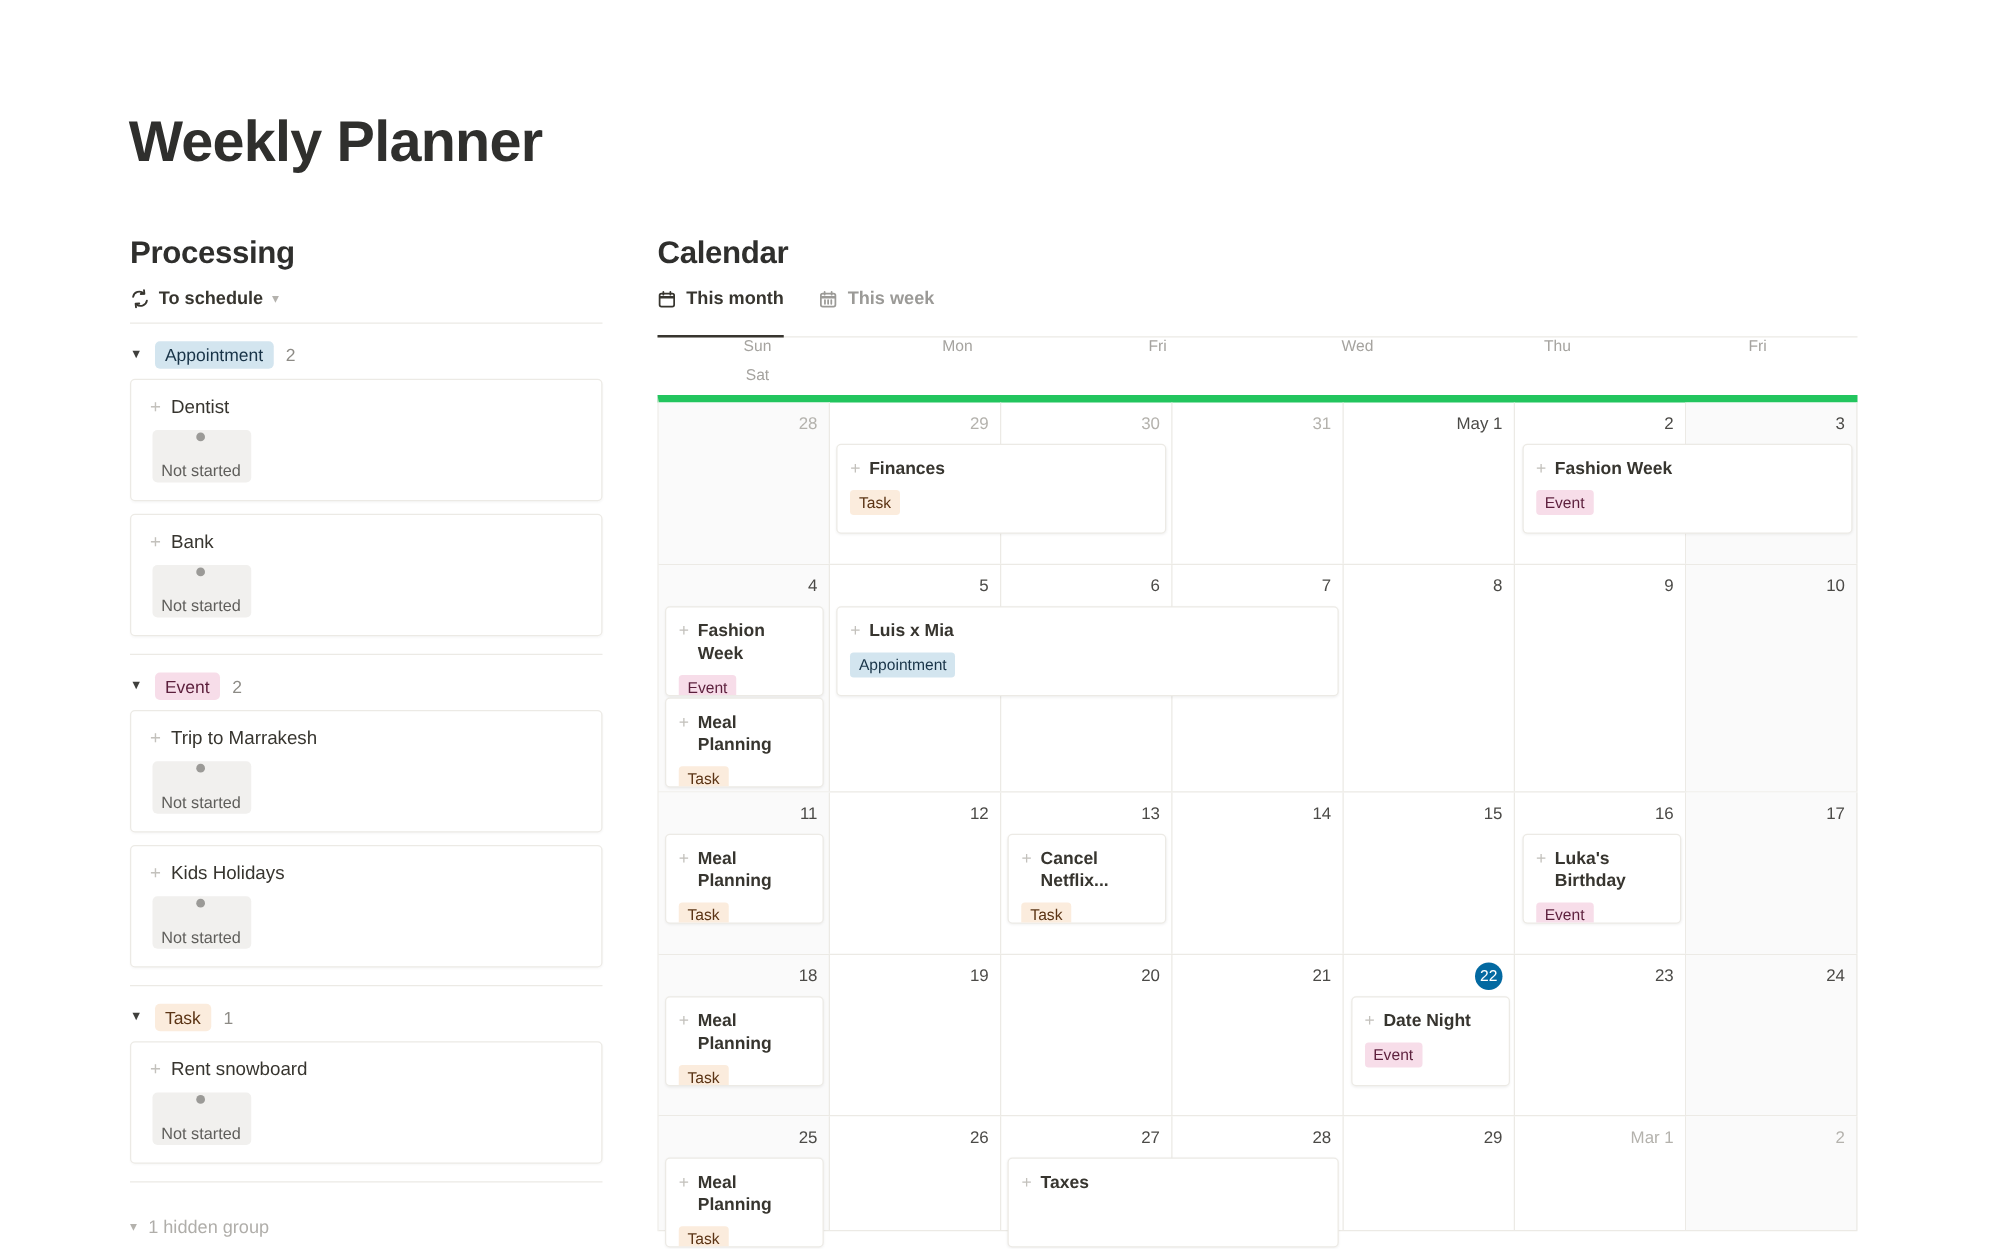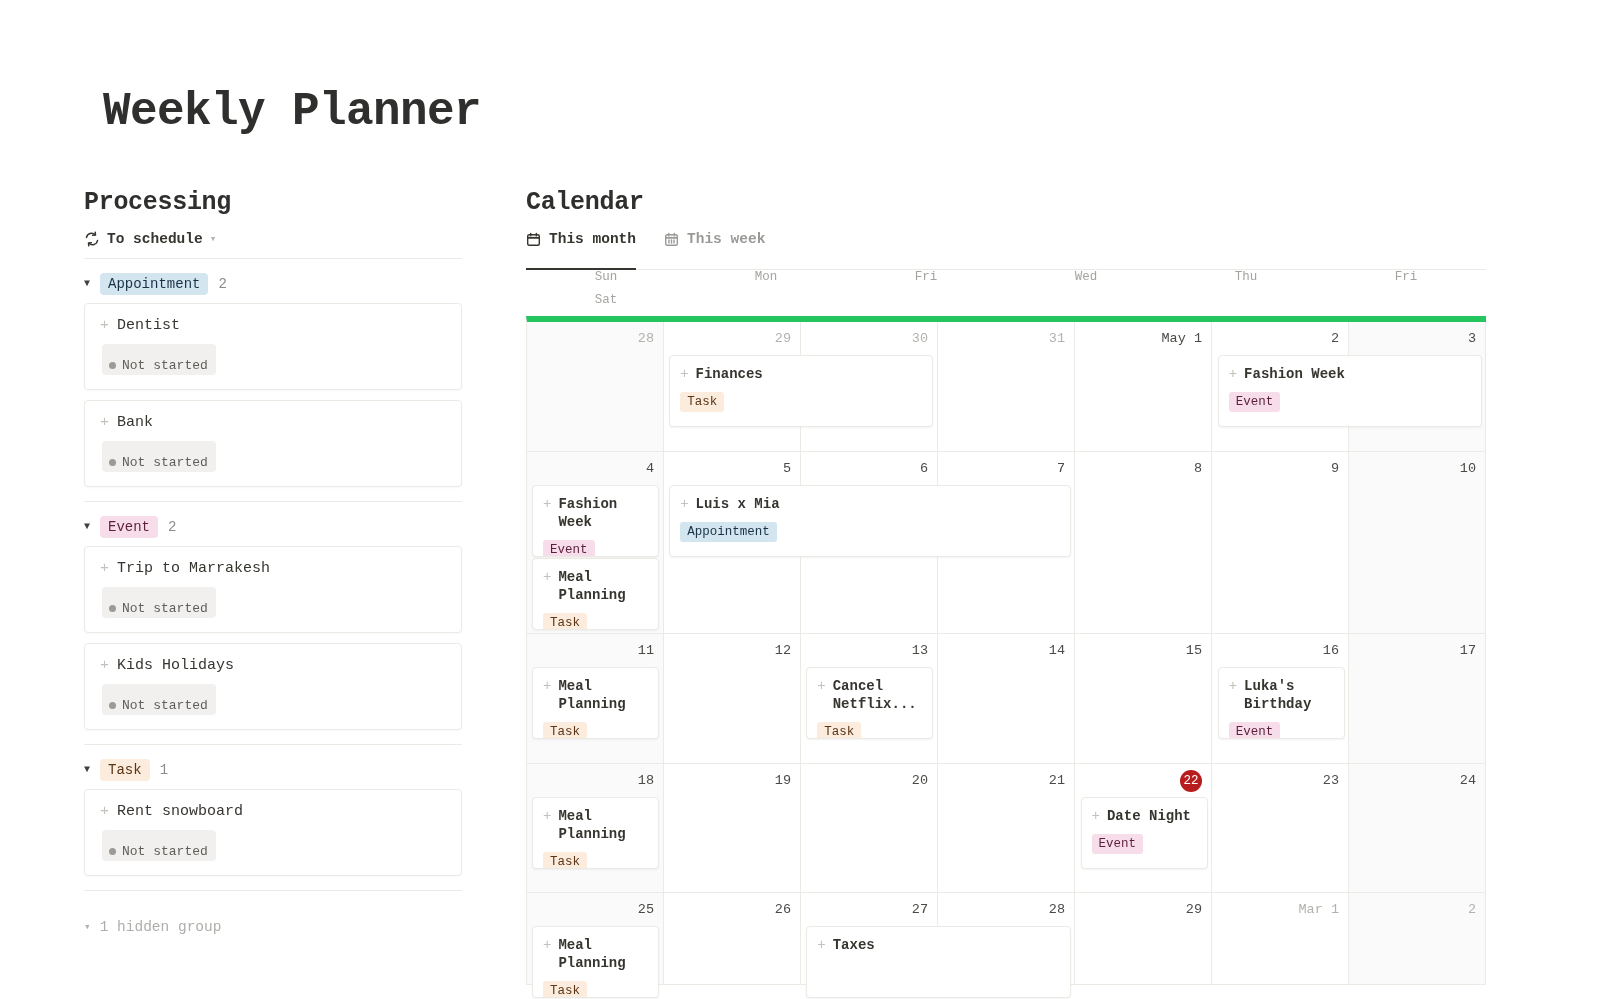--- a/index.html
+++ b/index.html
@@ -3,31 +3,31 @@
 <meta charset="utf-8">
 <style>
   * { box-sizing: border-box; margin: 0; padding: 0; }
   html, body {
     width: 1600px; height: 999px;
     background: #ffffff;
     font-family: "Liberation Sans", sans-serif;
     color: #37352f;
     overflow: hidden;
   }
-  .page { position: relative; width: 1424px; height: 999px; font-family: Liberation Mono, monospace; }
+  .page { position: relative; width: 1424px; height: 999px; }
 
   
   .page-title {
     position: absolute; left: 103px; top: 86px;
     font-size: 46px; font-weight: 700; letter-spacing: -0.6px;
     color: #2f2f2d;
   }
 
   
-  .left-col { position: absolute; left: 84px; top: 188px; width: 378px; }
+  .left-col { position: absolute; left: 104px; top: 188px; width: 378px; }
   .col-heading {
     font-size: 25px; font-weight: 700; letter-spacing: -0.3px;
     color: #2f2f2d; margin-bottom: 14px;
   }
   .view-tabs { display: flex; align-items: center; gap: 7px; padding-bottom: 11px; }
   .view-tab-label { font-size: 14.5px; font-weight: 600; color: #37352f; }
   .chev-sm { color: #b4b2ad; font-size: 11px; line-height: 1; }
   .left-rule { height: 1px; background: #eceae5; width: 378px; }
 
   .group { margin-top: 0; }
@@ -48,25 +48,25 @@
   .card {
     border: 1px solid #eceae5; border-radius: 4px;
     background: #fff; padding: 13px 15px 14px 15px;
     margin-bottom: 10px;
     box-shadow: 0 1px 2px rgba(15,15,15,0.03);
   }
   .card-title-row { display: flex; align-items: center; gap: 8px; }
   .plus { color: #c3c1bc; font-size: 15px; line-height: 1; font-weight: 400; }
   .card-title { font-size: 15px; color: #37352f; }
   .status-pill {
-    display: inline-flex; align-items: center; gap: 6px;
+    display: inline-flex; align-items: center; gap: 16px;
     margin-top: 10px; margin-left: 2px;
     background: #f1f0ee; border-radius: 4px;
-    padding: 14px 8px 2px 7px;
-    font-size: 13px; color: #5f5e5b;
+    padding: 2px 8px 2px 7px;
+    font-size: 13px; color: #5f5e5b; flex-direction: column;
   }
   .dot { width: 7px; height: 7px; border-radius: 50%; background: #9b9a97; display:inline-block; }
   .group-sep { height: 1px; background: #eceae5; margin-top: 14px; }
   .hidden-group {
     display: flex; align-items: center; gap: 9px;
     margin-top: 28px; font-size: 14.5px; color: #b0aeaa;
   }
 
   
   .cal-col { position: absolute; left: 526px; top: 188px; width: 960px; }
@@ -105,21 +105,21 @@
     border-right: 1px solid #eceae5; position: relative; padding: 7px 9px 0 0;
   }
   .daycell.weekend { background: #fafafa; }
   .daynum {
     text-align: right; font-size: 13.5px; color: #4b4a47;
     line-height: 20px; height: 20px;
   }
   .daynum.muted { color: #b4b2ad; }
   .daynum.today-num {
     display: inline-block; min-width: 22px; height: 22px; line-height: 22px;
-    border-radius: 50%; background: #b91c1c; color: #fff; text-align: center;
+    border-radius: 50%; background: #0369a1; color: #fff; text-align: center;
     font-size: 12.5px; float: right; margin-top: -1px;
   }
 
   
   .ev {
     position: absolute; background: #fff;
     border: 1px solid #eceae5; border-radius: 4px;
     box-shadow: 0 1px 2px rgba(15,15,15,0.05);
     padding: 9px 10px 10px 10px;
     overflow: hidden;

